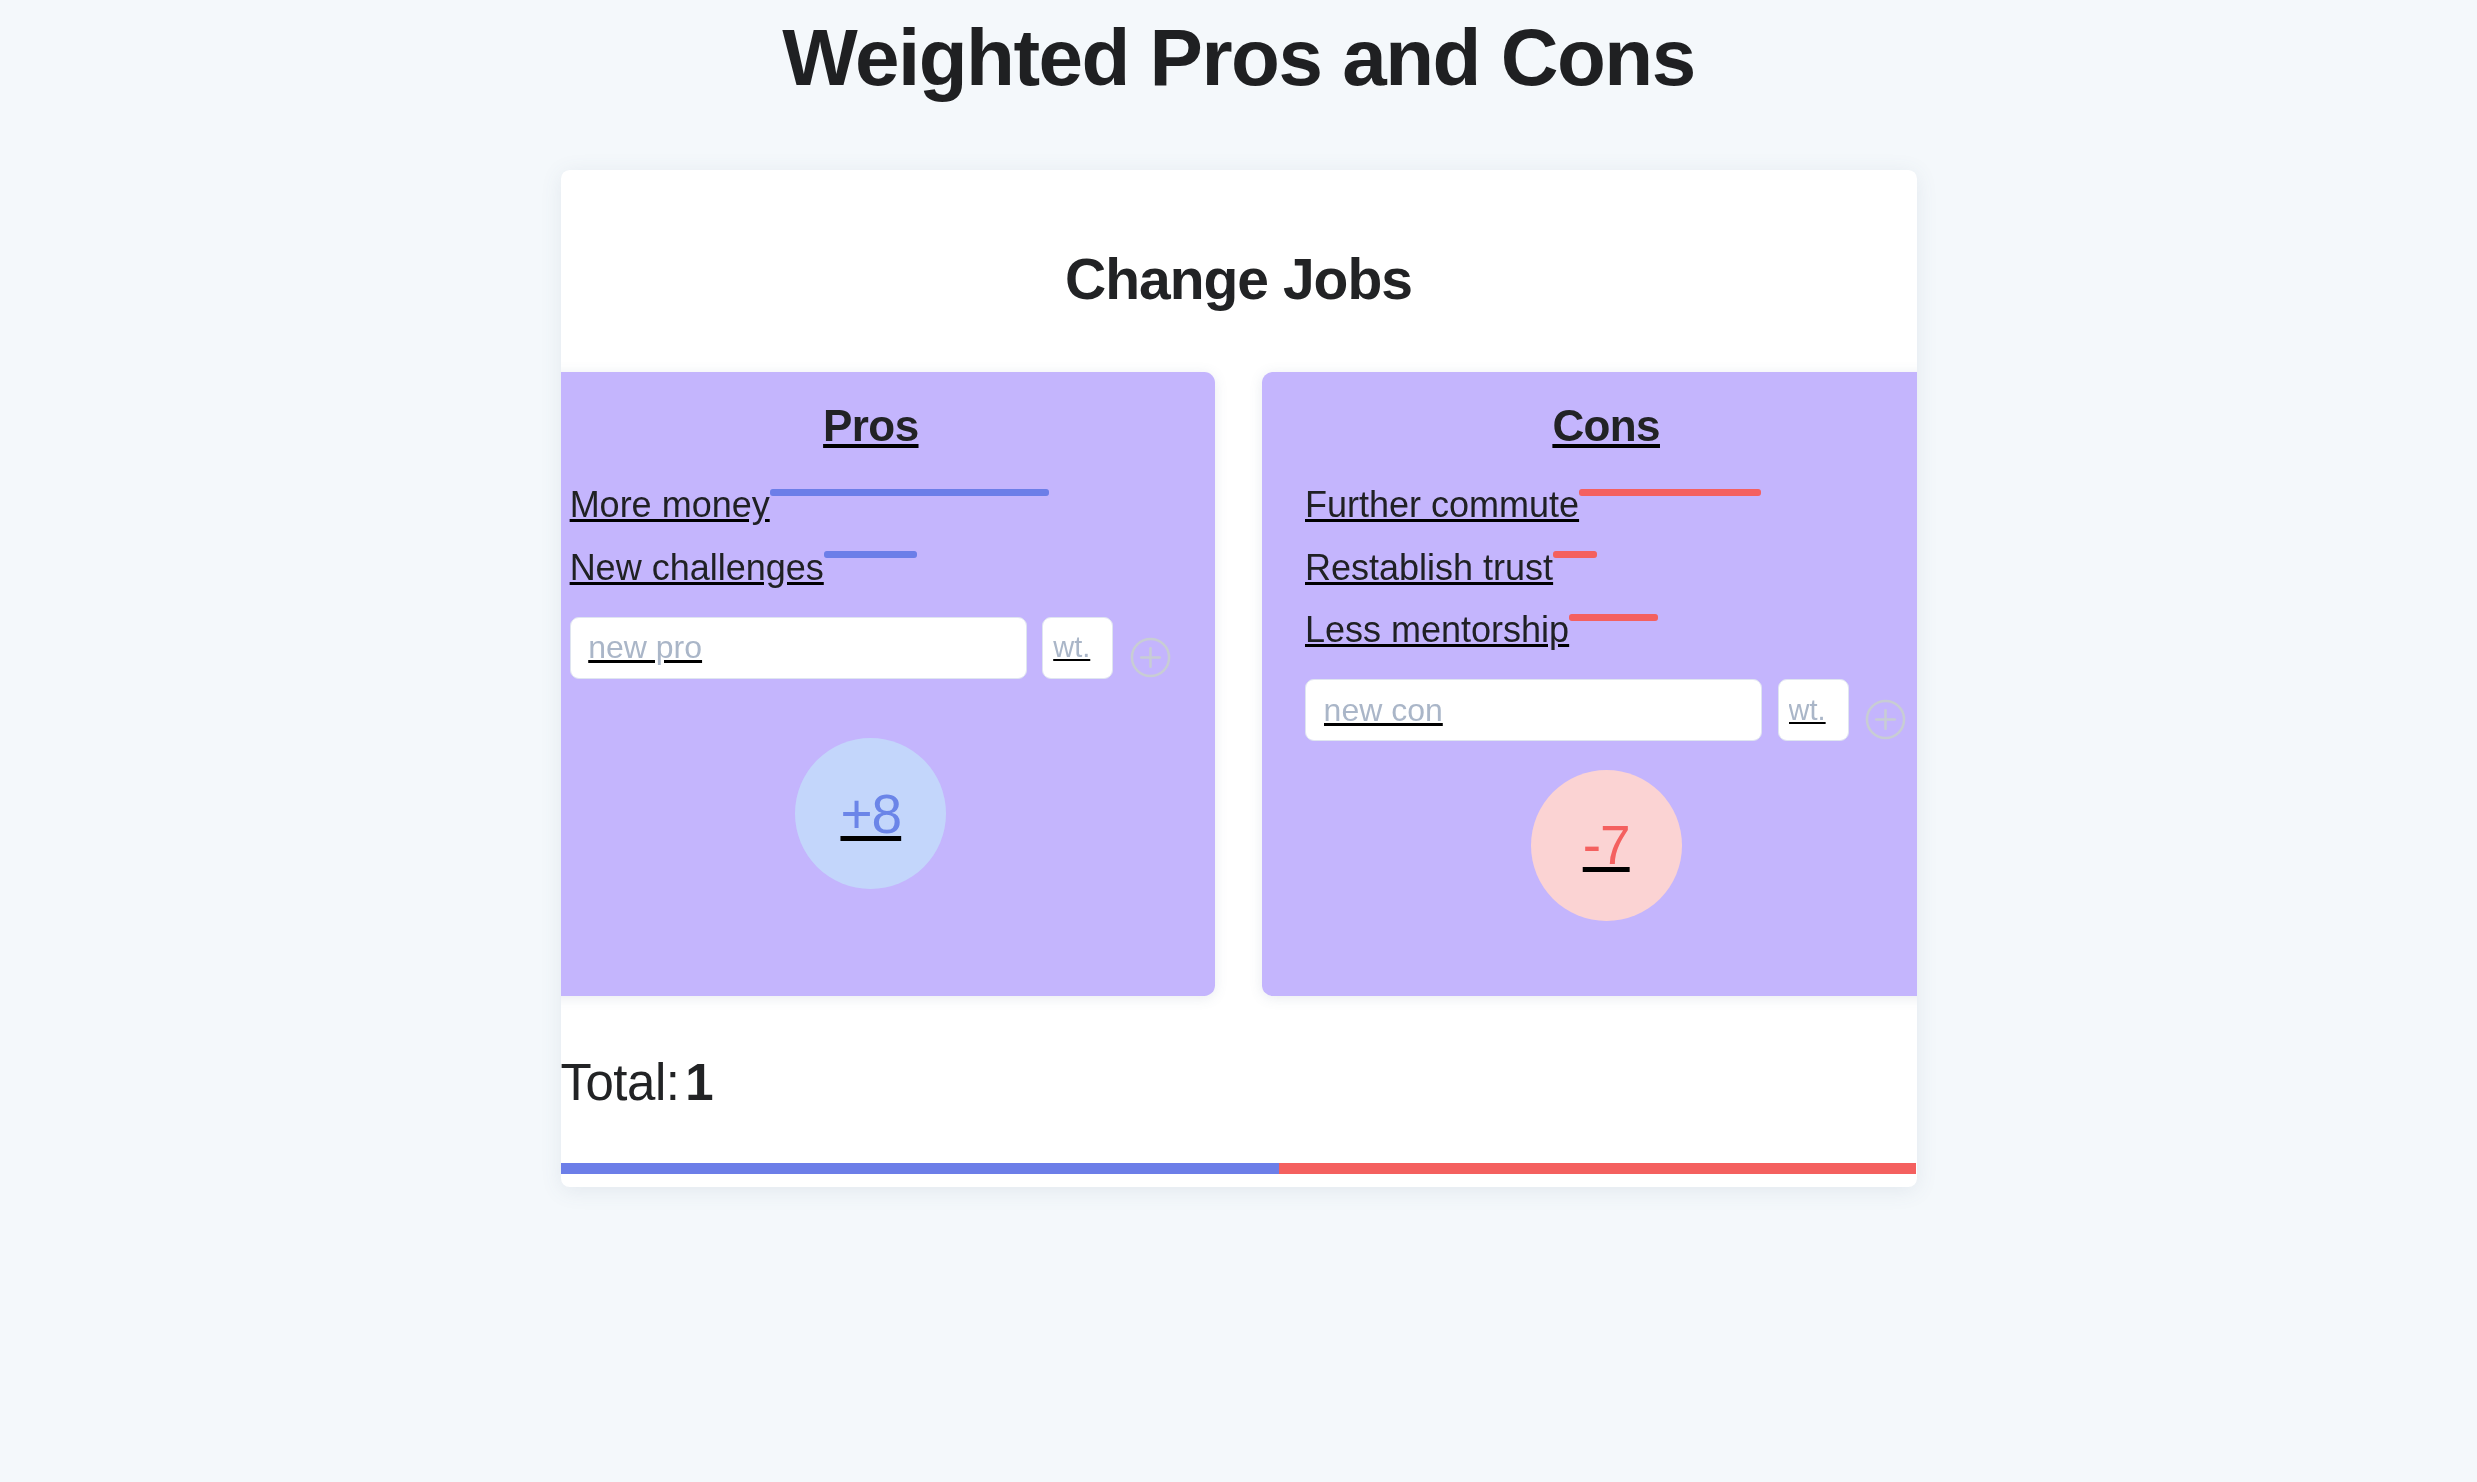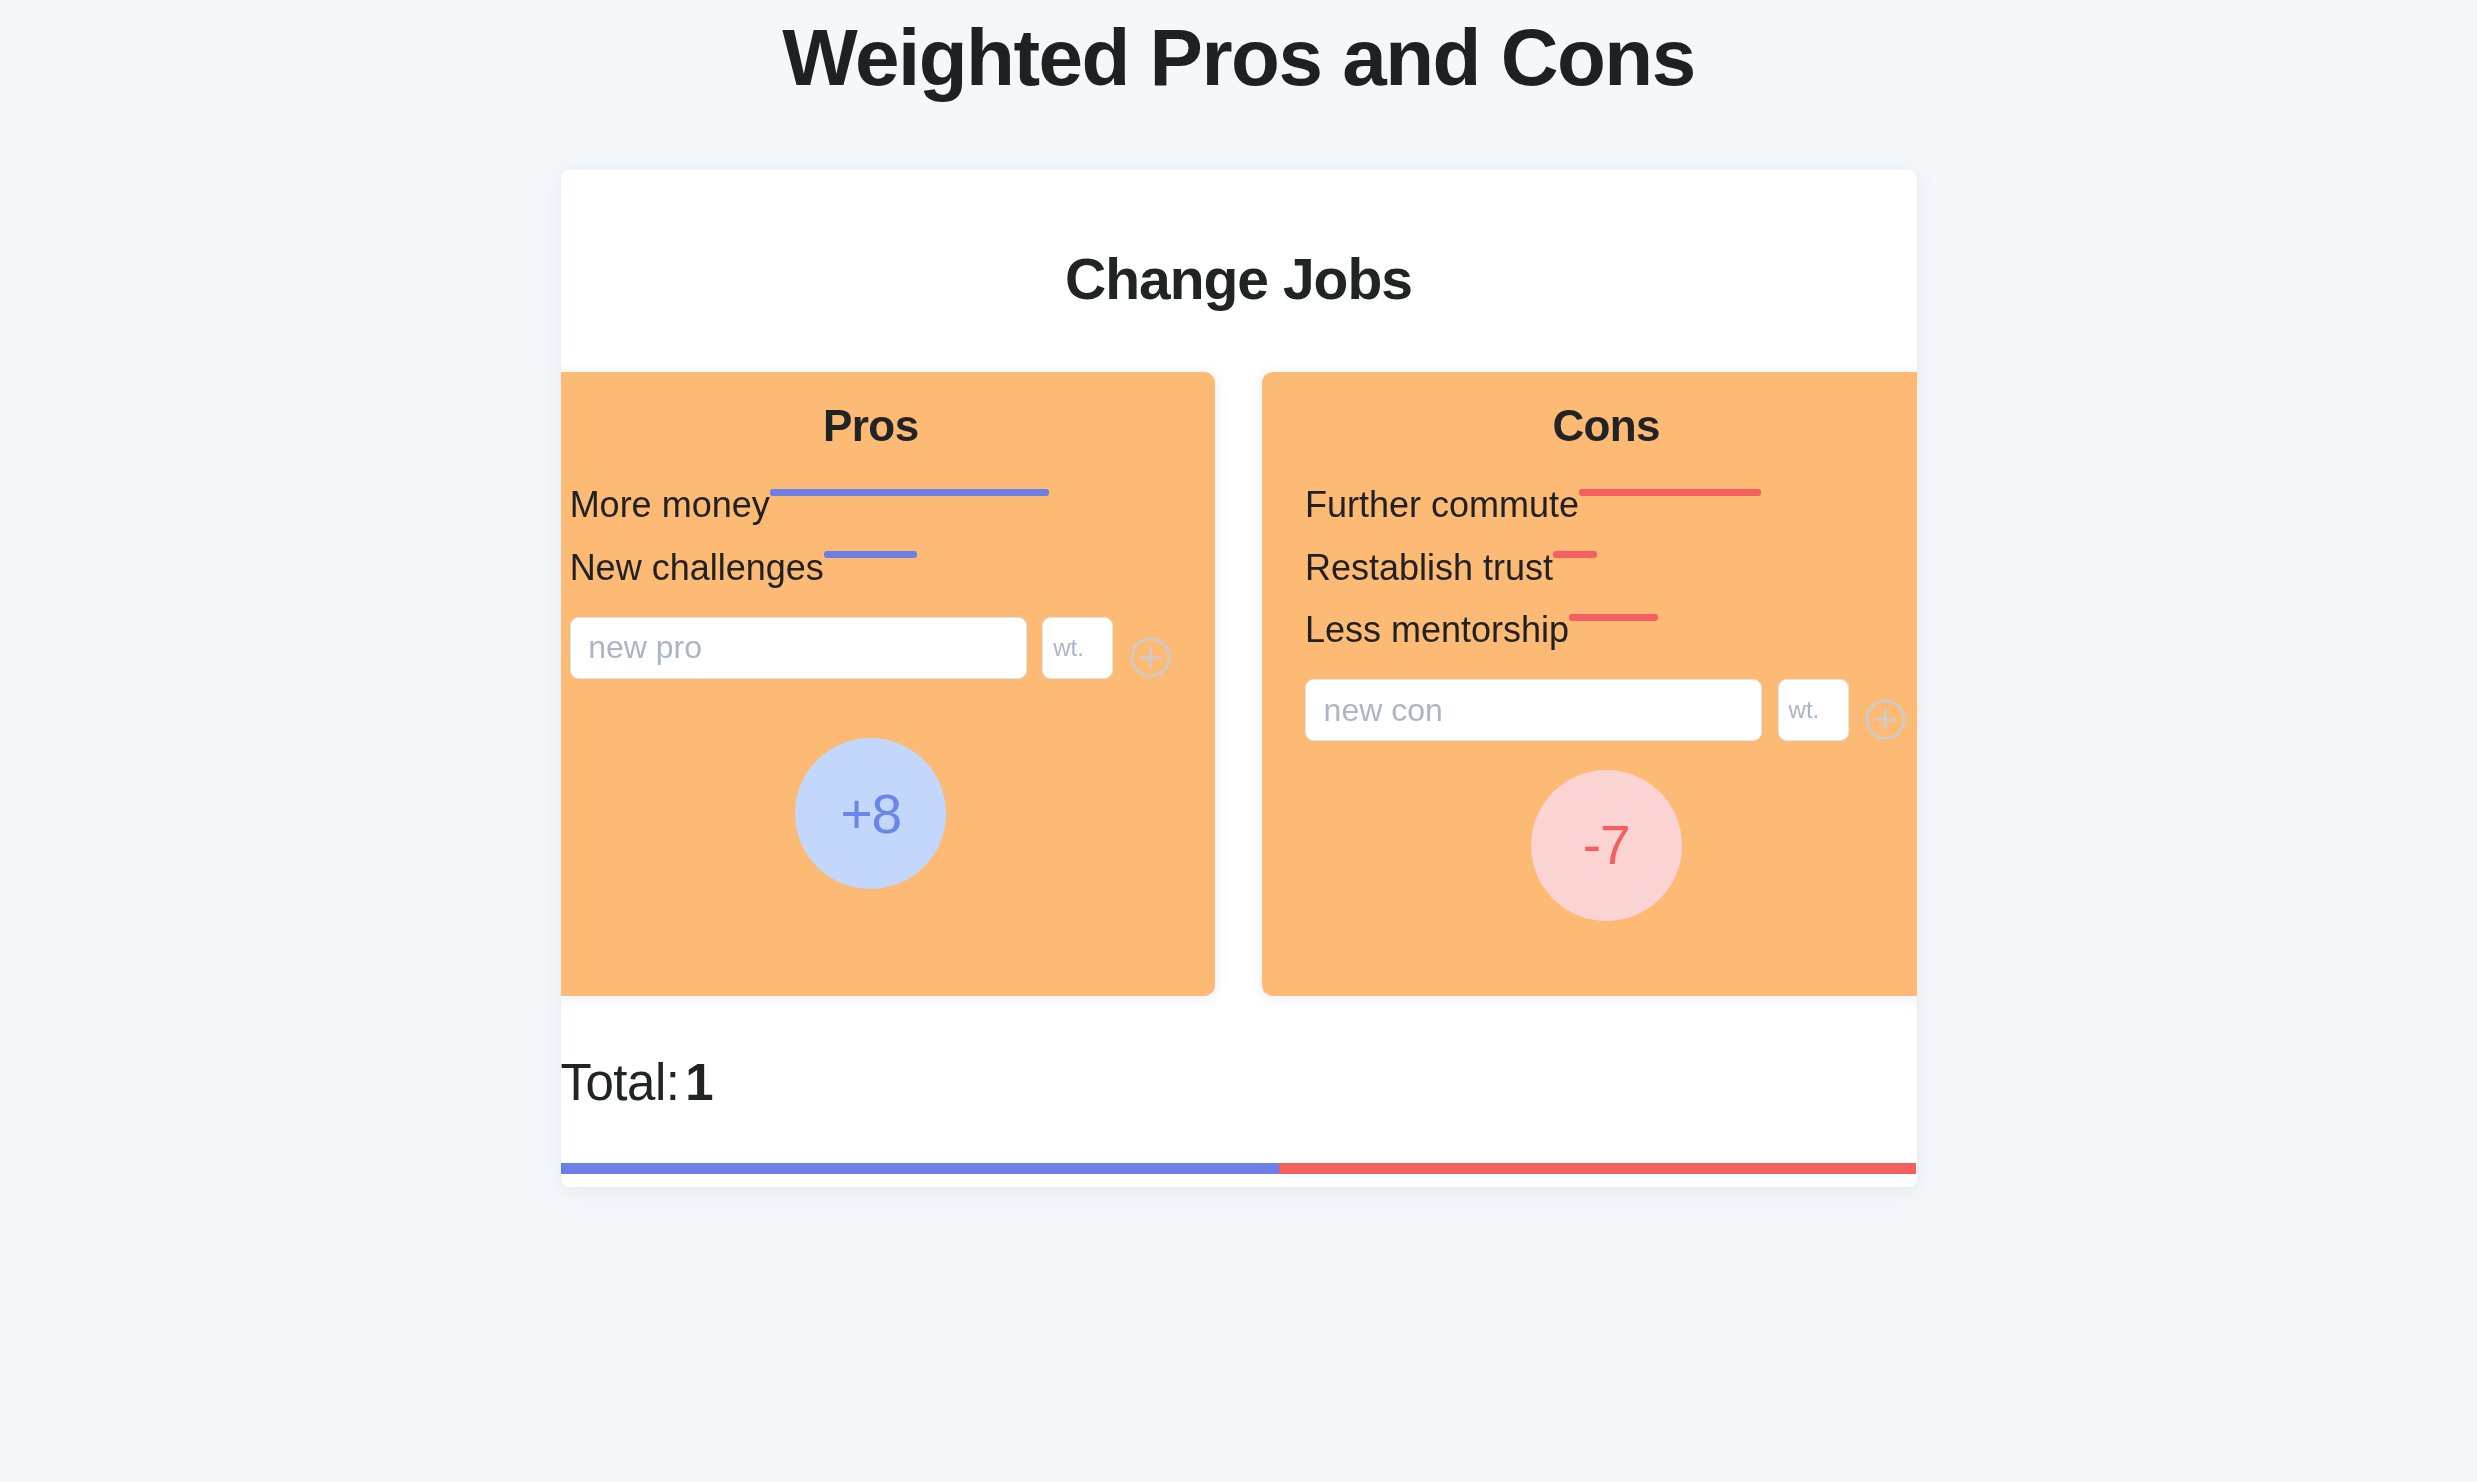--- a/index.html
+++ b/index.html
@@ -54,28 +54,29 @@
   
   .columns {
     display: flex;
     justify-content: center;
     gap: 47px;
     margin-top: 60px;
     padding: 0 76px;
   }
   .column {
     flex: 1 1 0;
-    background: #fdba74;
+    background: #c4b5fd;
     border-radius: 10.7px;
     box-shadow: 0 2px 12.7px rgba(80, 100, 130, 0.13);
     padding: 29px 43px 39px 43px;
     display: flex;
     flex-direction: column;
     min-height: 624px;
     box-sizing: border-box;
+    text-decoration: underline;
   }
   .column-title {
     margin: 0 0 33px 0;
     text-align: center;
     font-size: 44px;
     font-weight: 700;
     letter-spacing: -0.6px;
     color: #222325;
   }
 
@@ -126,21 +127,21 @@
     outline: none;
   }
   .text-input::placeholder { color: #aab6c8; }
   .wt-input {
     width: 71px;
     height: 62px;
     border: 1px solid #dfe5f0;
     border-radius: 8.8px;
     background: #ffffff;
     font-family: "Liberation Sans", sans-serif;
-    font-size: 24px;
+    font-size: 29px;
     color: #3a3c40;
     padding: 0 9.8px;
     box-sizing: border-box;
     outline: none;
     text-align: left;
   }
   .wt-input::placeholder { color: #aab6c8; }
   .add-btn {
     width: 43px;
     height: 43px;

